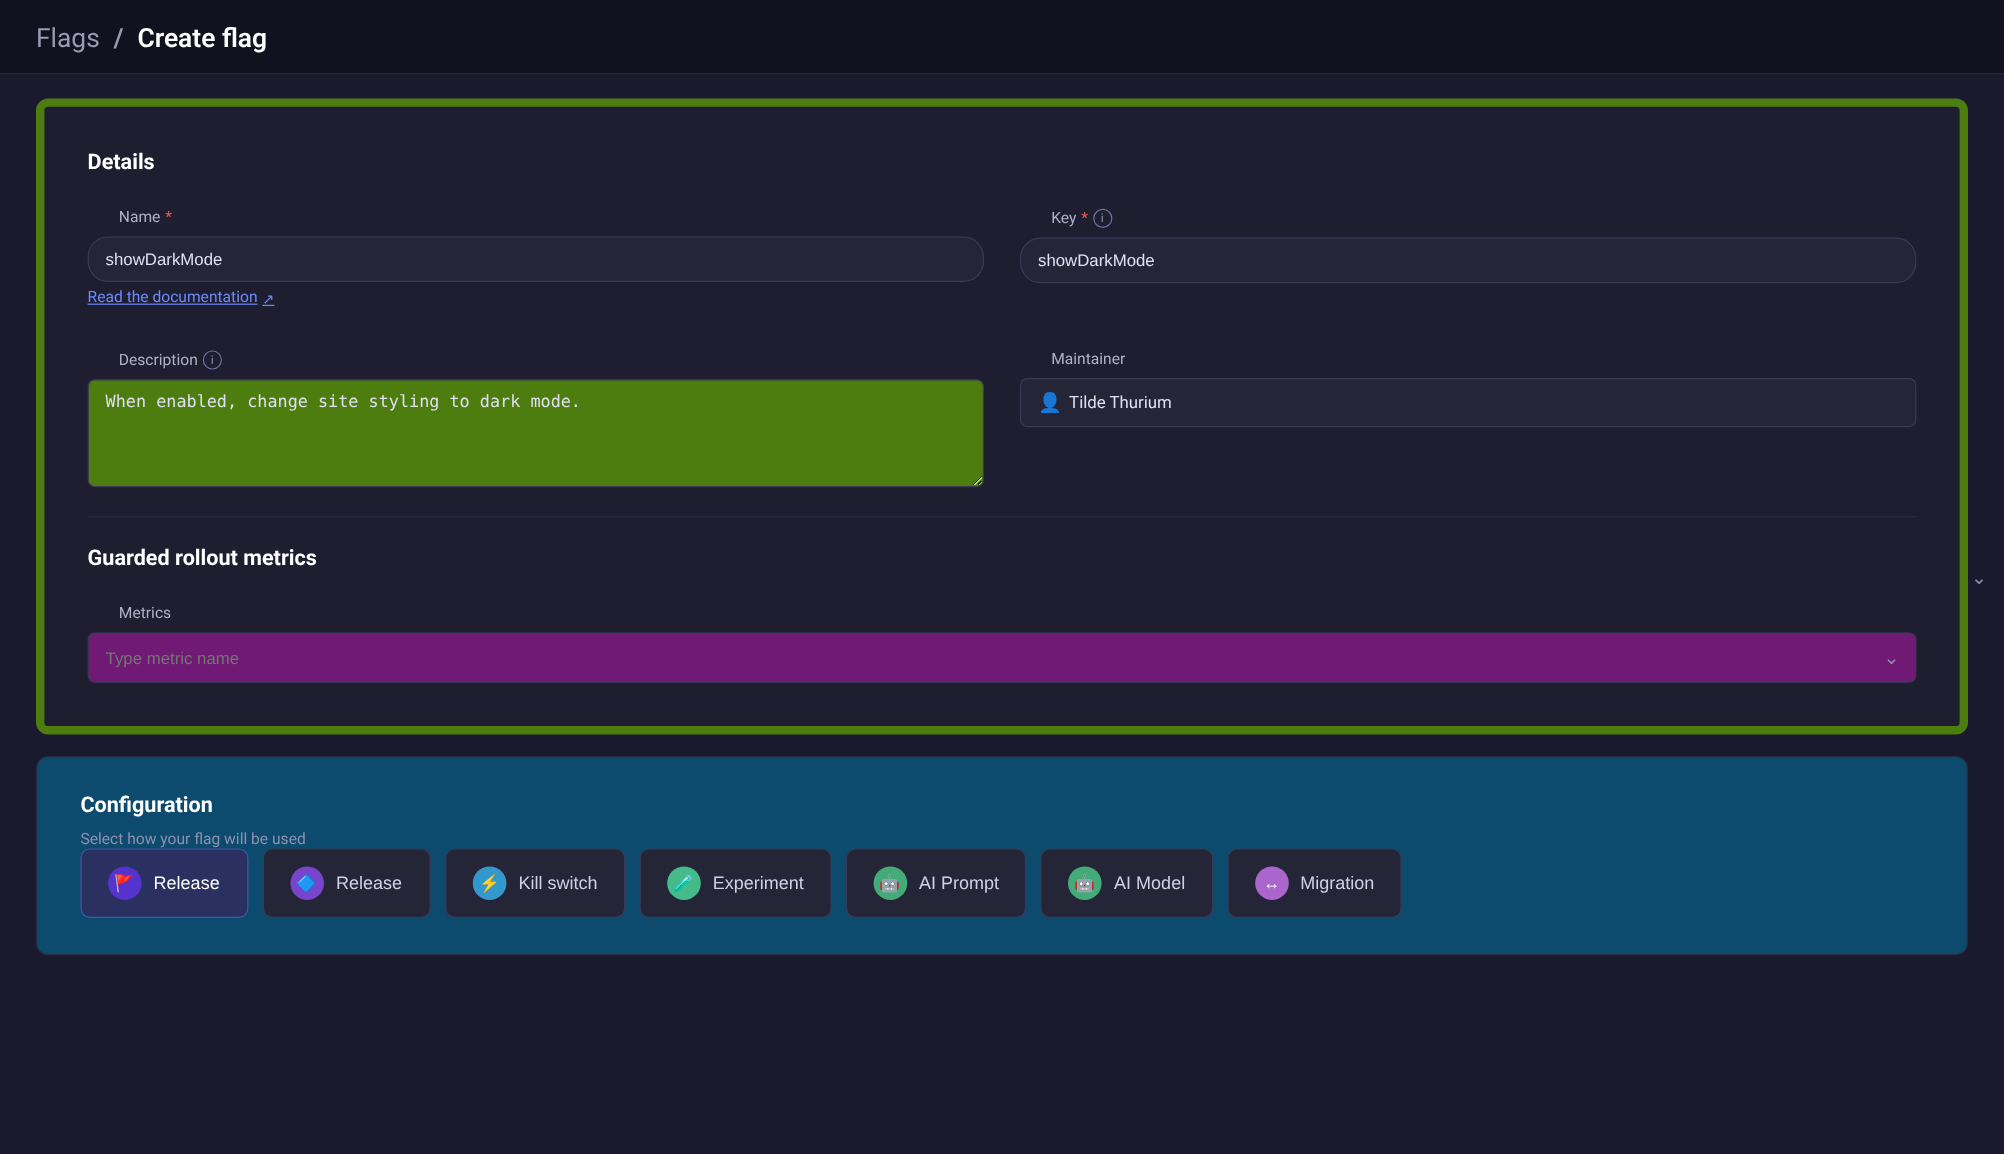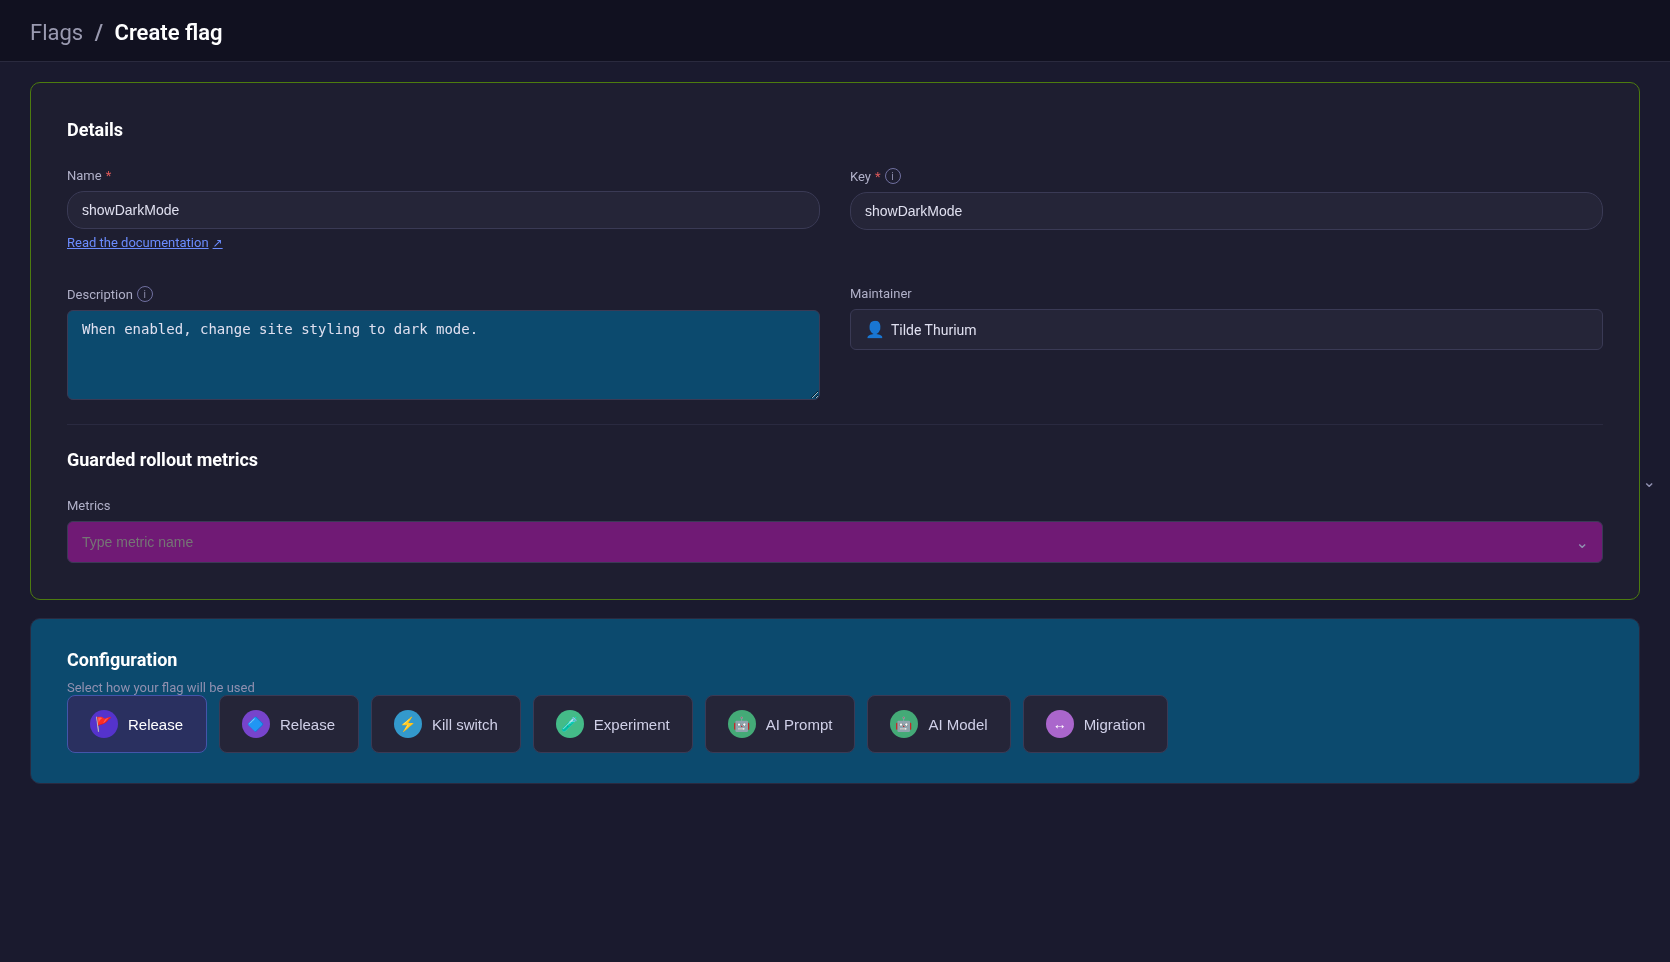--- a/index.html
+++ b/index.html
@@ -29,21 +29,21 @@
       margin: 0 6px;
     }
     .page-content {
       padding: 20px 30px;
     }
     .card {
       background: #1e1e30;
       border-radius: 10px;
       padding: 36px 36px 36px 36px;
       margin-bottom: 18px;
-      border: 1px solid #4d7c0f;
+      border: 7px solid #4d7c0f;
     }
     .section-title {
       font-size: 18px;
       font-weight: 700;
       color: #ffffff;
       margin-bottom: 28px;
     }
     .form-row {
       display: flex;
       gap: 30px;
@@ -54,20 +54,21 @@
       display: flex;
       flex-direction: column;
     }
     .form-label {
       font-size: 13px;
       color: #b0b0c8;
       margin-bottom: 8px;
       display: flex;
       align-items: center;
       gap: 4px;
+      margin-left: 26px;
     }
     .required-star {
       color: #e05a5a;
     }
     .info-icon {
       display: inline-flex;
       align-items: center;
       justify-content: center;
       width: 16px;
       height: 16px;
@@ -81,21 +82,21 @@
       background: #252538;
       border: 1px solid #3a3a55;
       border-radius: 17px;
       color: #e0e0f0;
       font-size: 14px;
       padding: 10px 14px;
       outline: none;
       width: 100%;
     }
     .form-textarea {
-      background: #0c4a6e;
+      background: #4d7c0f;
       border: 1px solid #3a3a55;
       border-radius: 6px;
       color: #e0e0f0;
       font-size: 14px;
       padding: 10px 14px;
       outline: none;
       width: 100%;
       resize: vertical;
       min-height: 90px;
     }

